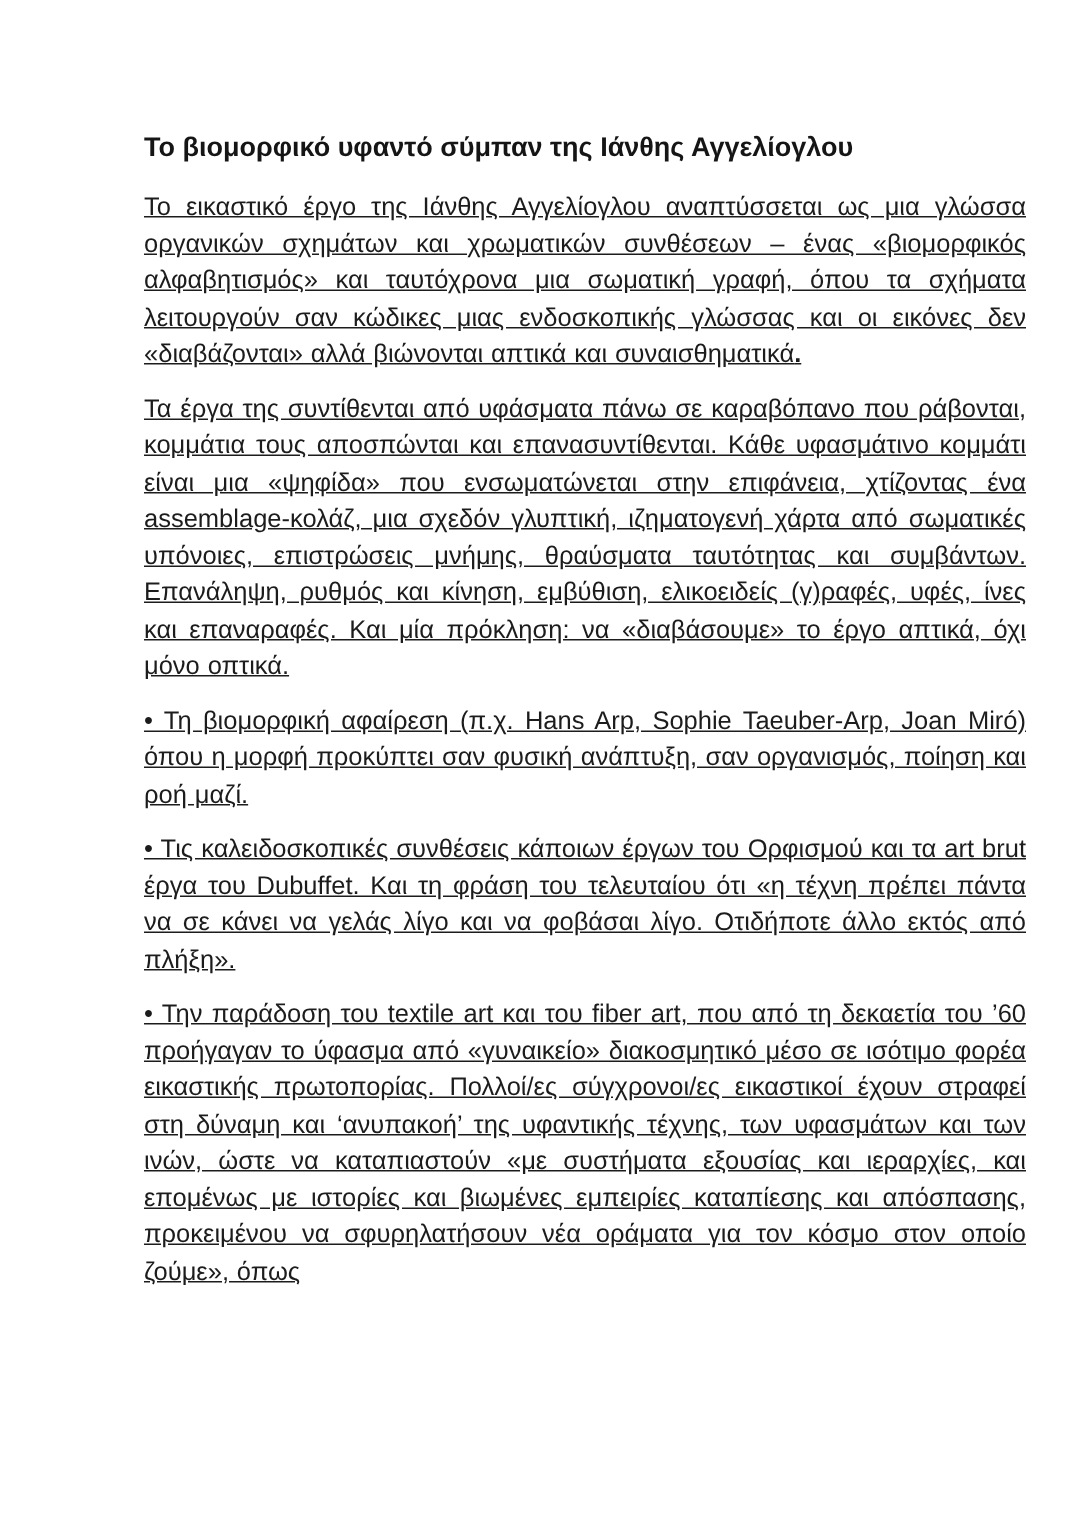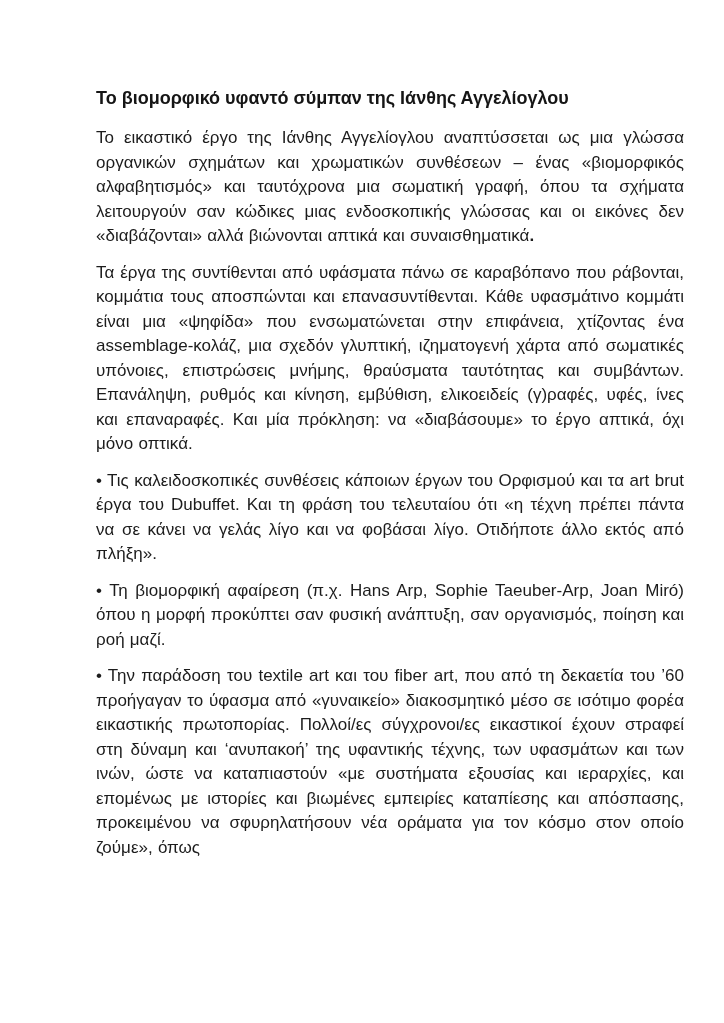--- a/index.html
+++ b/index.html
@@ -28,39 +28,40 @@
     margin: 0 0 16px 0;
     color: #151515;
     text-align: left;
   }
   .para {
     font-size: 17px;
     line-height: 24.5px;
     text-align: justify;
     margin: 0 0 12px 0;
     word-spacing: 0.5px;
+    text-decoration: underline;
   }
   .para:last-child {
     margin-bottom: 12px;
   }
   .bold-period {
     font-weight: bold;
   }
 </style>
 </head>
 <body>
 
 <div class="page">
 
   <h1 class="doc-title">Το βιομορφικό υφαντό σύμπαν της Ιάνθης Αγγελίογλου</h1>
 
   <p class="para"><span>Το εικαστικό έργο της Ιάνθης Αγγελίογλου αναπτύσσεται ως μια γλώσσα οργανικών σχημάτων και χρωματικών συνθέσεων – ένας «βιομορφικός αλφαβητισμός» και ταυτόχρονα μια σωματική γραφή, όπου τα σχήματα λειτουργούν σαν κώδικες μιας ενδοσκοπικής γλώσσας και οι εικόνες δεν «διαβάζονται» αλλά βιώνονται απτικά και συναισθηματικά</span><span class="bold-period">.</span></p>
 
   <p class="para">Τα έργα της συντίθενται από υφάσματα πάνω σε καραβόπανο που ράβονται, κομμάτια τους αποσπώνται και επανασυντίθενται. Κάθε υφασμάτινο κομμάτι είναι μια «ψηφίδα» που ενσωματώνεται στην επιφάνεια, χτίζοντας ένα assemblage-κολάζ, μια σχεδόν γλυπτική, ιζηματογενή χάρτα από σωματικές υπόνοιες, επιστρώσεις μνήμης, θραύσματα ταυτότητας και συμβάντων. Επανάληψη, ρυθμός και κίνηση, εμβύθιση, ελικοειδείς (γ)ραφές, υφές, ίνες και επαναραφές. Και μία πρόκληση: να «διαβάσουμε» το έργο απτικά, όχι μόνο οπτικά.</p>
 
 
+  <p class="para">• Τη βιομορφική αφαίρεση (π.χ. Hans Arp, Sophie Taeuber-Arp, Joan Miró) όπου η μορφή προκύπτει σαν φυσική ανάπτυξη, σαν οργανισμός, ποίηση και ροή μαζί.</p>
+
   <p class="para">• Τις καλειδοσκοπικές συνθέσεις κάποιων έργων του Ορφισμού και τα art brut έργα του Dubuffet. Και τη φράση του τελευταίου ότι «η τέχνη πρέπει πάντα να σε κάνει να γελάς λίγο και να φοβάσαι λίγο. Οτιδήποτε άλλο εκτός από πλήξη».</p>
-
-  <p class="para">• Τη βιομορφική αφαίρεση (π.χ. Hans Arp, Sophie Taeuber-Arp, Joan Miró) όπου η μορφή προκύπτει σαν φυσική ανάπτυξη, σαν οργανισμός, ποίηση και ροή μαζί.</p>
 
   <p class="para">• Την παράδοση του textile art και του fiber art, που από τη δεκαετία του ’60 προήγαγαν το ύφασμα από «γυναικείο» διακοσμητικό μέσο σε ισότιμο φορέα εικαστικής πρωτοπορίας. Πολλοί/ες σύγχρονοι/ες εικαστικοί έχουν στραφεί στη δύναμη και ‘ανυπακοή’ της υφαντικής τέχνης, των υφασμάτων και των ινών, ώστε να καταπιαστούν «με συστήματα εξουσίας και ιεραρχίες, και επομένως με ιστορίες και βιωμένες εμπειρίες καταπίεσης και απόσπασης, προκειμένου να σφυρηλατήσουν νέα οράματα για τον κόσμο στον οποίο ζούμε», όπως</p>
 
 </div>
 
 </body></html>

